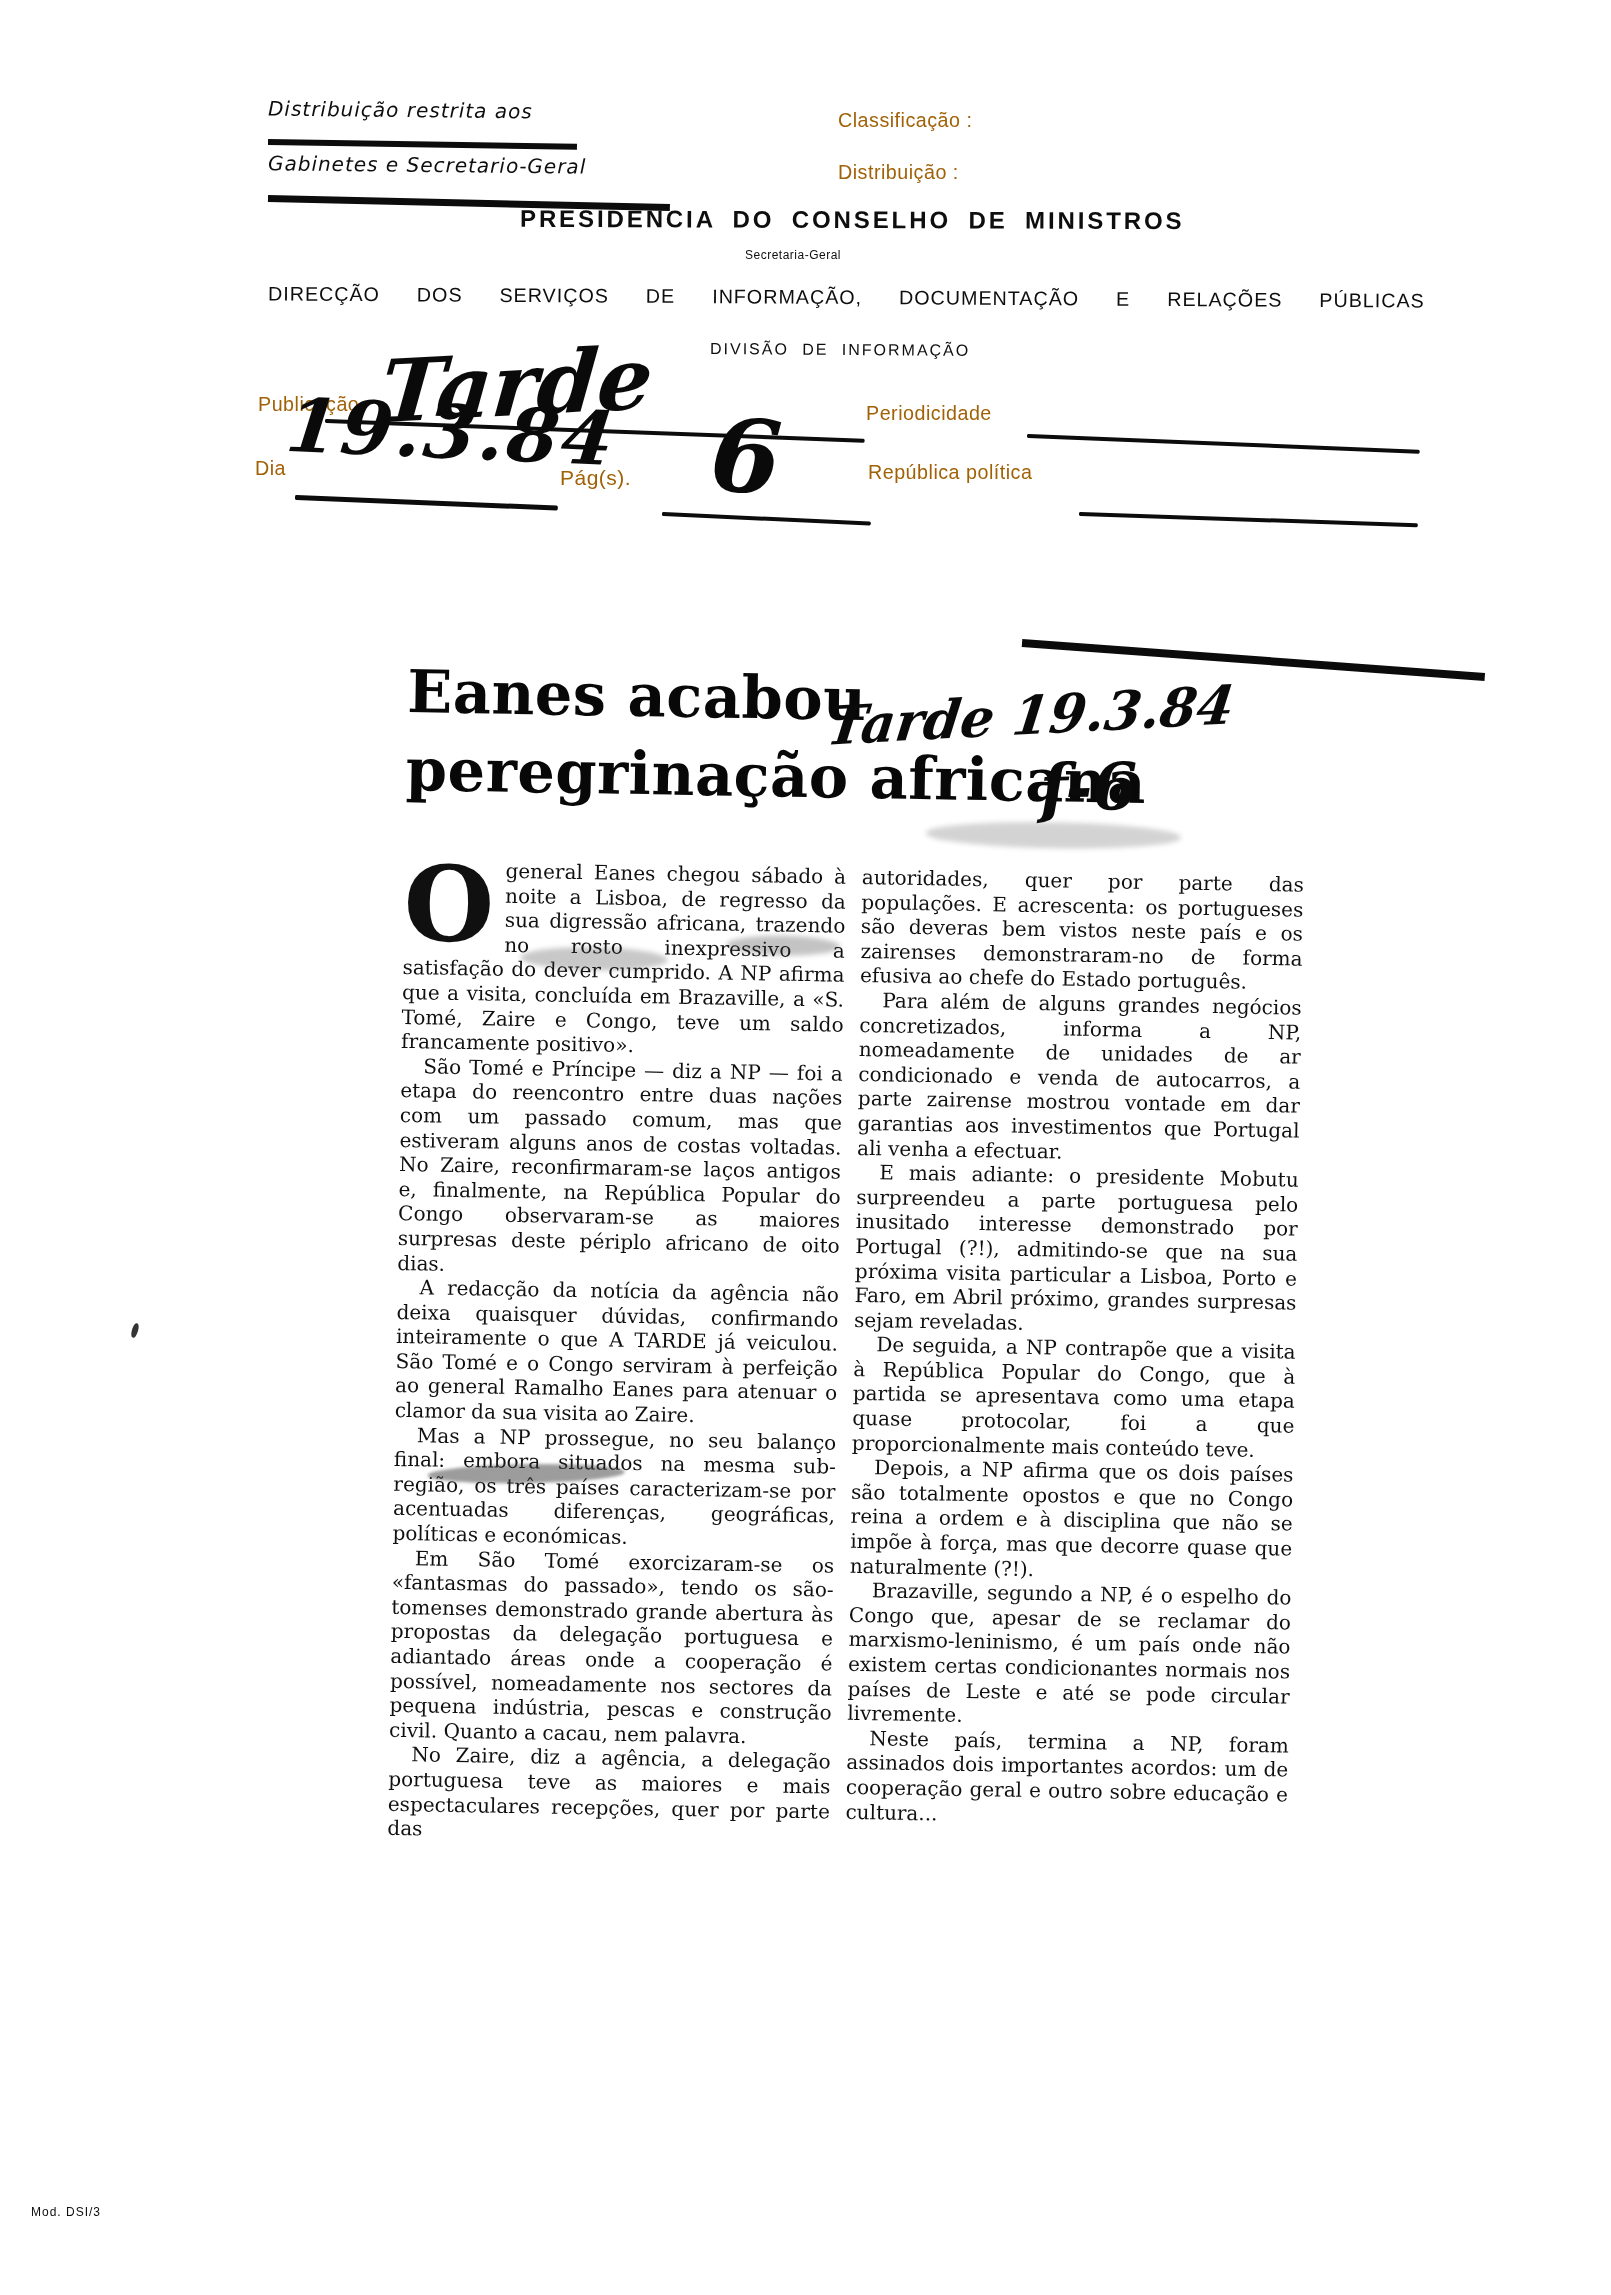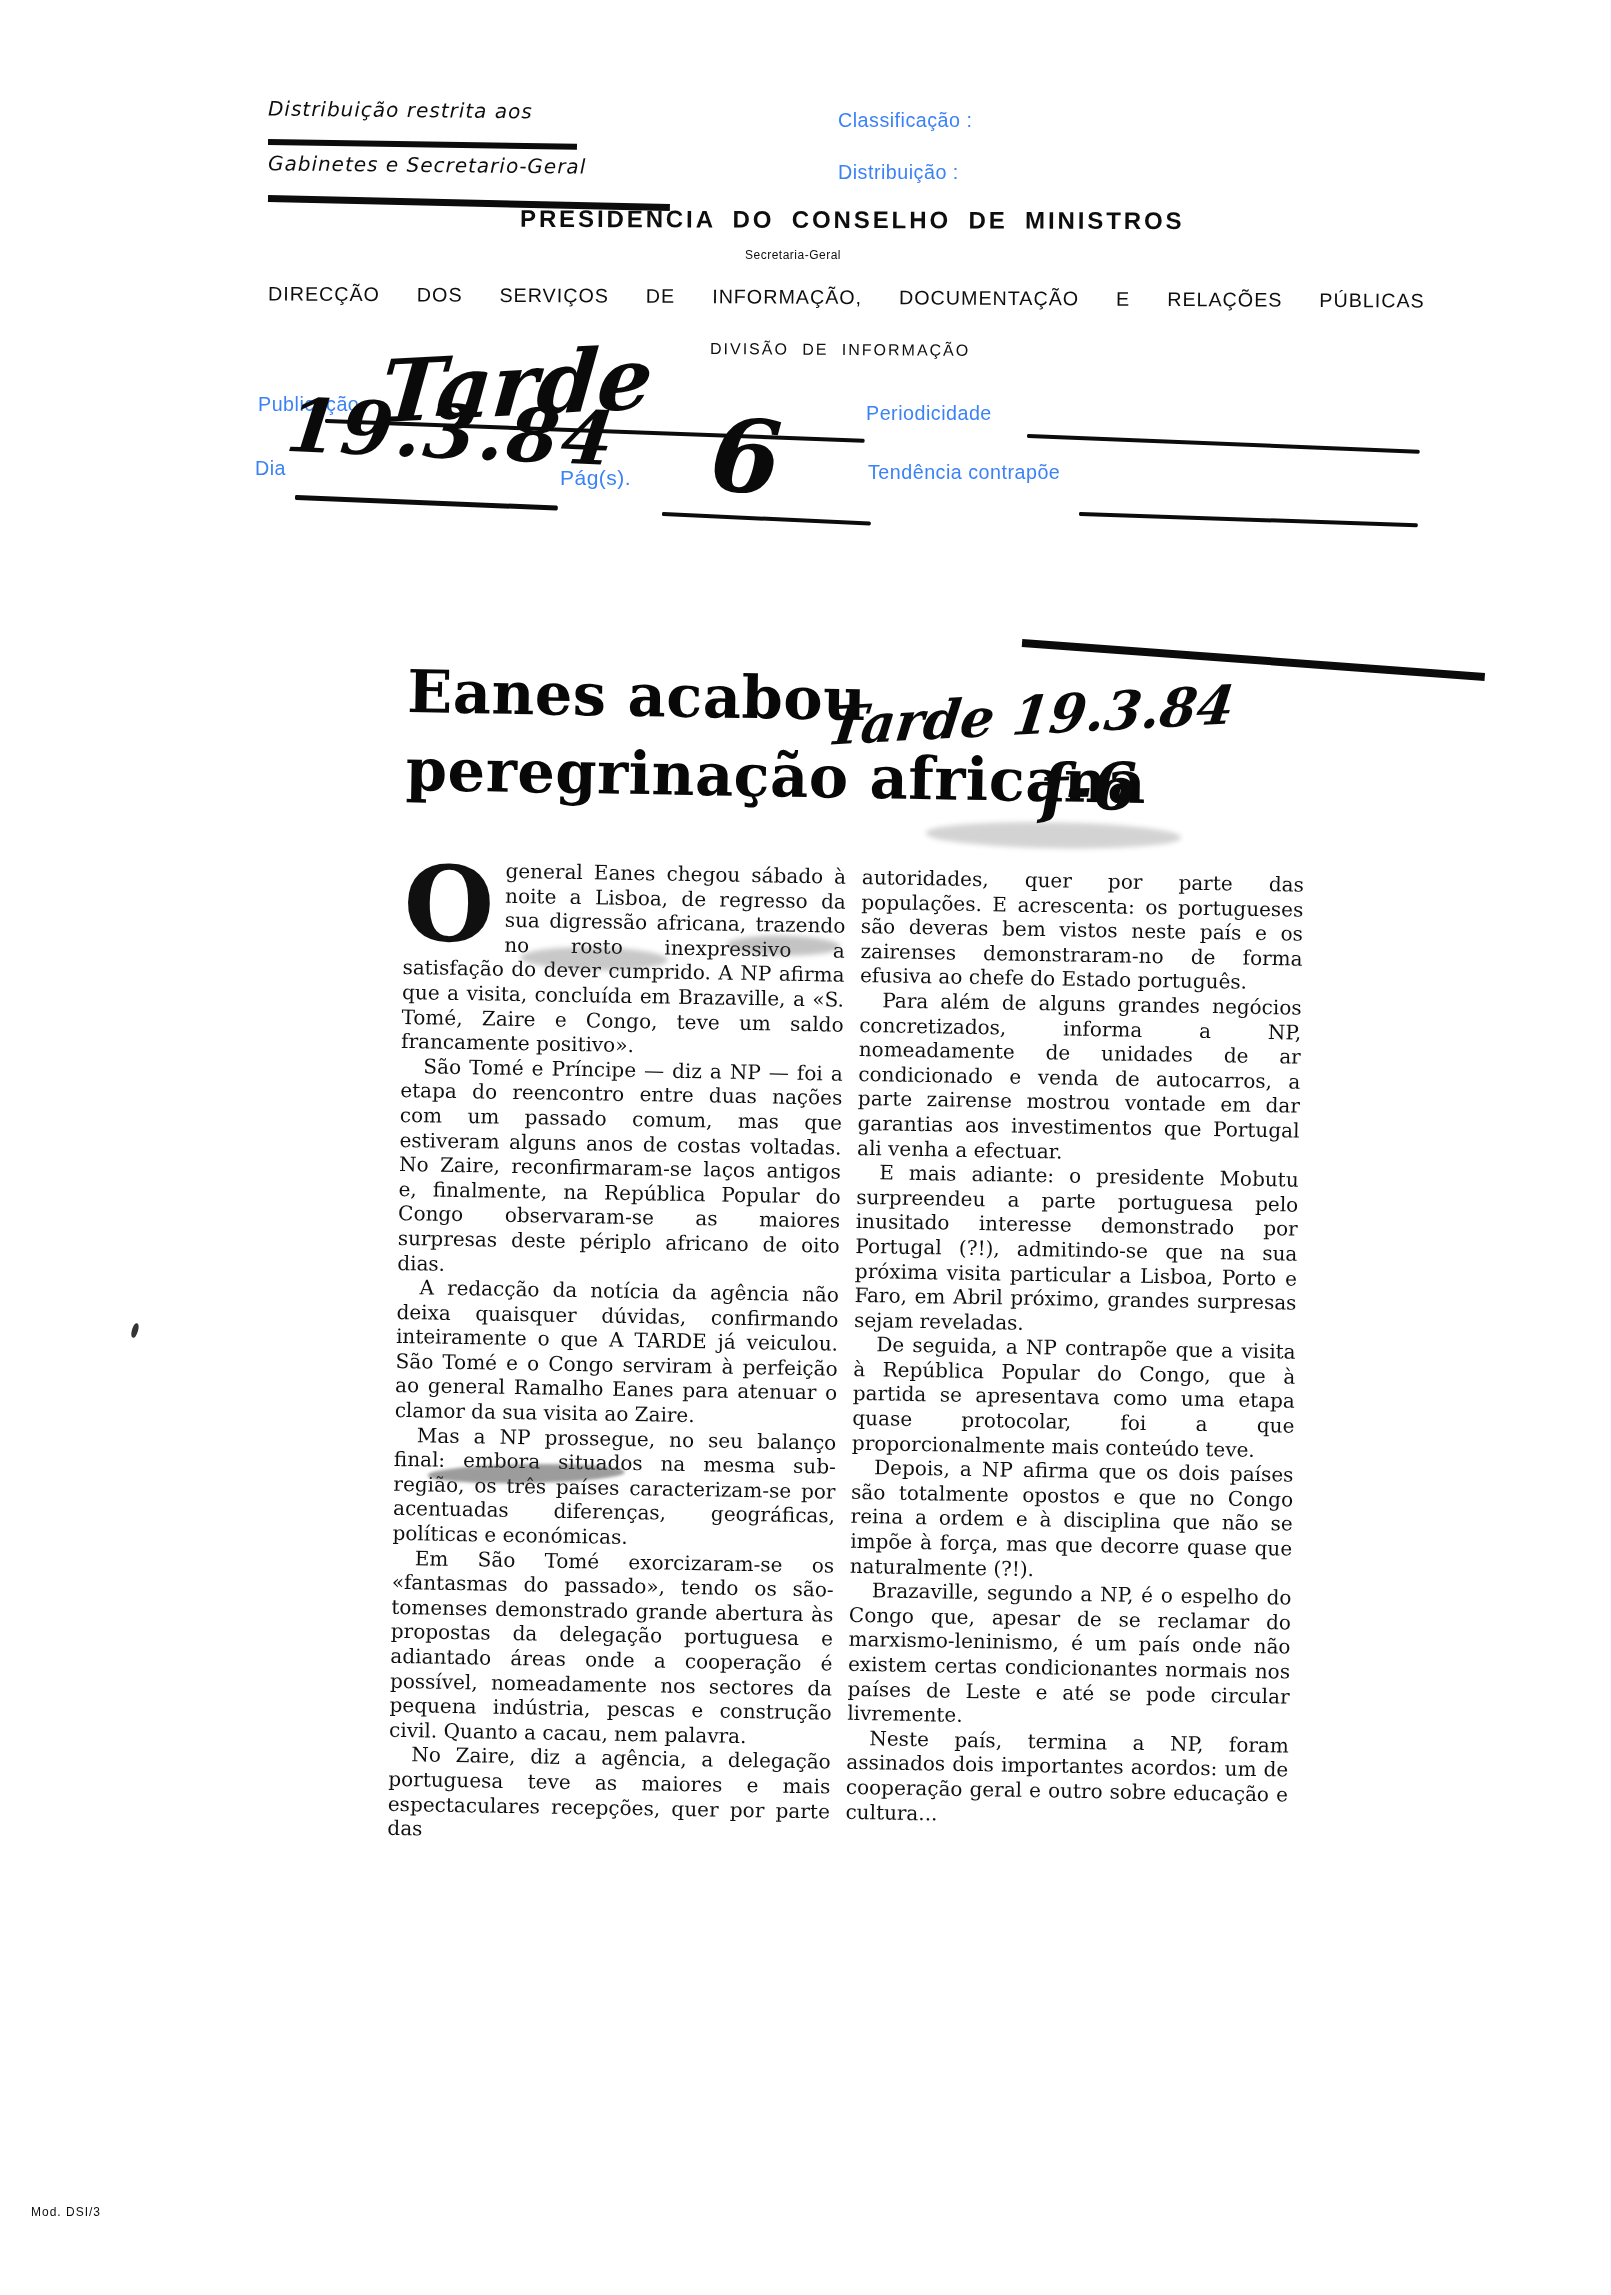--- a/index.html
+++ b/index.html
@@ -3,21 +3,21 @@
 <meta charset="utf-8">
 <style>
   html,body{margin:0;padding:0;background:#ffffff;}
   .page{position:relative;width:1612px;height:2295px;background:#ffffff;color:#0e0e0e;overflow:hidden;
         font-family:"Liberation Sans", sans-serif;}
 
   
   .note-italic{position:absolute;font-family:"DejaVu Sans", sans-serif;font-style:italic;
                font-size:20px;letter-spacing:1px;white-space:nowrap;transform:rotate(.6deg);}
   .bar{position:absolute;background:#0c0c0c;transform-origin:left center;}
-  .label{position:absolute;font-size:19.7px;letter-spacing:0.5px;white-space:nowrap;color:#3b82f6;}
+  .label{position:absolute;font-size:19.7px;letter-spacing:0.5px;white-space:nowrap;color:#a16207;}
   .org-title{position:absolute;font-weight:bold;font-size:24px;letter-spacing:2.9px;word-spacing:7.9px;
              white-space:nowrap;transform:rotate(.2deg);}
   .org-sub{position:absolute;font-size:12px;letter-spacing:0.5px;}
   .direction{position:absolute;font-size:19.7px;letter-spacing:1px;word-spacing:30.5px;white-space:nowrap;
              transform:rotate(.35deg);}
   .division{position:absolute;font-size:16px;letter-spacing:2px;word-spacing:6.9px;white-space:nowrap;
             transform:rotate(.4deg);}
   .fill-line{position:absolute;background:#0c0c0c;transform-origin:left center;border-radius:1.5px;}
 
   
@@ -70,21 +70,21 @@
   <div class="fill-line" style="left:325px;top:419px;width:540px;height:4.4px;transform:rotate(2.1deg);"></div>
   <div class="label" style="left:866px;top:402px;">Periodicidade</div>
   <div class="fill-line" style="left:1027px;top:434px;width:393px;height:4.4px;transform:rotate(2.3deg);"></div>
 
   <div class="label" style="left:255px;top:457px;text-align:center;">Dia</div>
   <div class="hw hw-dia" style="left:287px;top:389px;">19.3.84</div>
   <div class="fill-line" style="left:295px;top:495px;width:263px;height:4.9px;transform:rotate(2.3deg);"></div>
   <div class="label" style="left:560px;top:466px;font-size:21px;">Pág(s).</div>
   <div class="hw hw-pag" style="left:711px;top:397px;">6</div>
   <div class="fill-line" style="left:662px;top:512px;width:209px;height:4.4px;transform:rotate(2.6deg);"></div>
-  <div class="label" style="left:868px;top:461px;">Tendência contrapõe</div>
+  <div class="label" style="left:868px;top:461px;">República política</div>
   <div class="fill-line" style="left:1079px;top:512px;width:339px;height:4.4px;transform:rotate(1.9deg);"></div>
 
   <div class="torn-edge"></div>
 
   <div class="article">
     <div class="headline">Eanes acabou</div>
     <div class="headline">peregrinação africana</div>
     <div class="hw ann-date">Tarde 19.3.84</div>
     <div class="hw ann-page">f-6</div>
 

